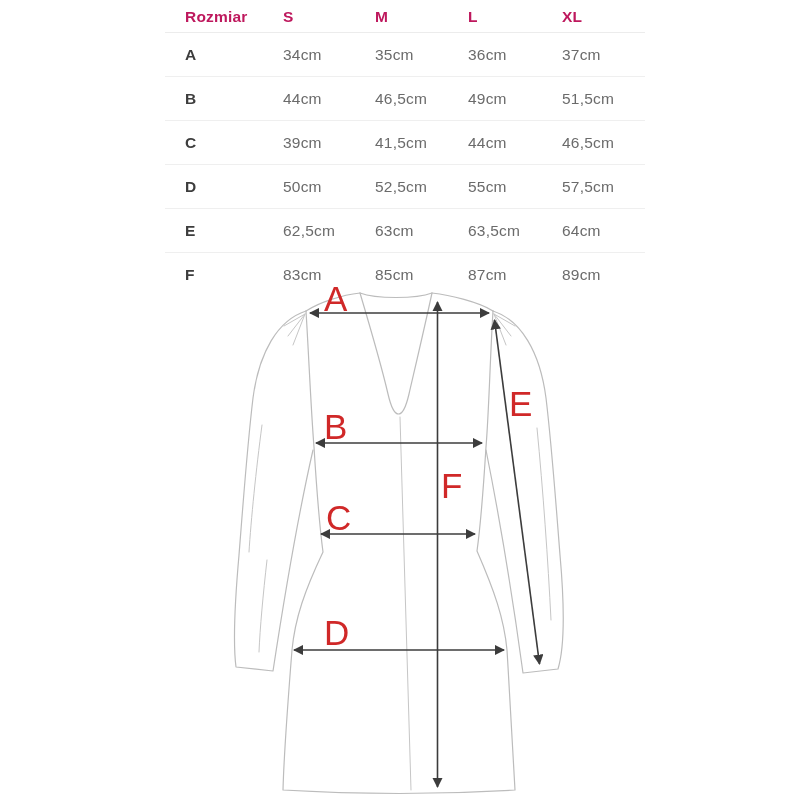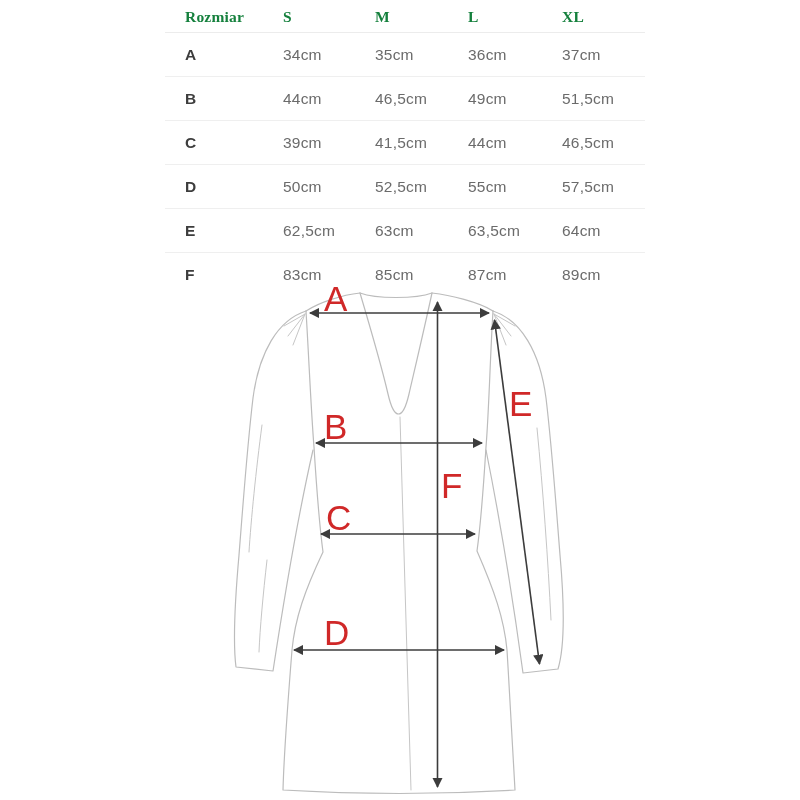--- a/index.html
+++ b/index.html
@@ -8,21 +8,21 @@
     font-family:"Liberation Sans",sans-serif;
   }
   .size-table{position:absolute;left:165px;top:2px;width:480px;}
   .trow{
     display:grid;grid-template-columns:98px 92px 93px 94px 83px;
     padding-left:20px;height:43px;align-items:center;
     border-bottom:1px solid #efefef;
     font-size:15.5px;color:#6b6b6b;letter-spacing:.2px;
   }
   .trow.thead{height:30px;border-bottom:1px solid #ececec;}
-  .thead .cell{font-weight:bold;color:#15803d;font-family:Liberation Serif, serif;}
+  .thead .cell{font-weight:bold;color:#be185d;}
   .trow .rowlabel{font-weight:bold;color:#3d3d3d;}
   .trow:last-child{border-bottom:none;}
   svg.diagram{position:absolute;left:0;top:0;width:800px;height:800px;}
   .outline{fill:none;stroke:#bcbcbc;stroke-width:1.2;stroke-linecap:round;stroke-linejoin:round;}
   .crease{fill:none;stroke:#c6c6c6;stroke-width:1;stroke-linecap:round;}
   .arrow{fill:none;stroke:#3c3c3c;stroke-width:1.6;}
   .red-label{fill:#d02828;font-family:"Liberation Sans",sans-serif;font-size:35px;}
 </style>
 </head>
 <body>

